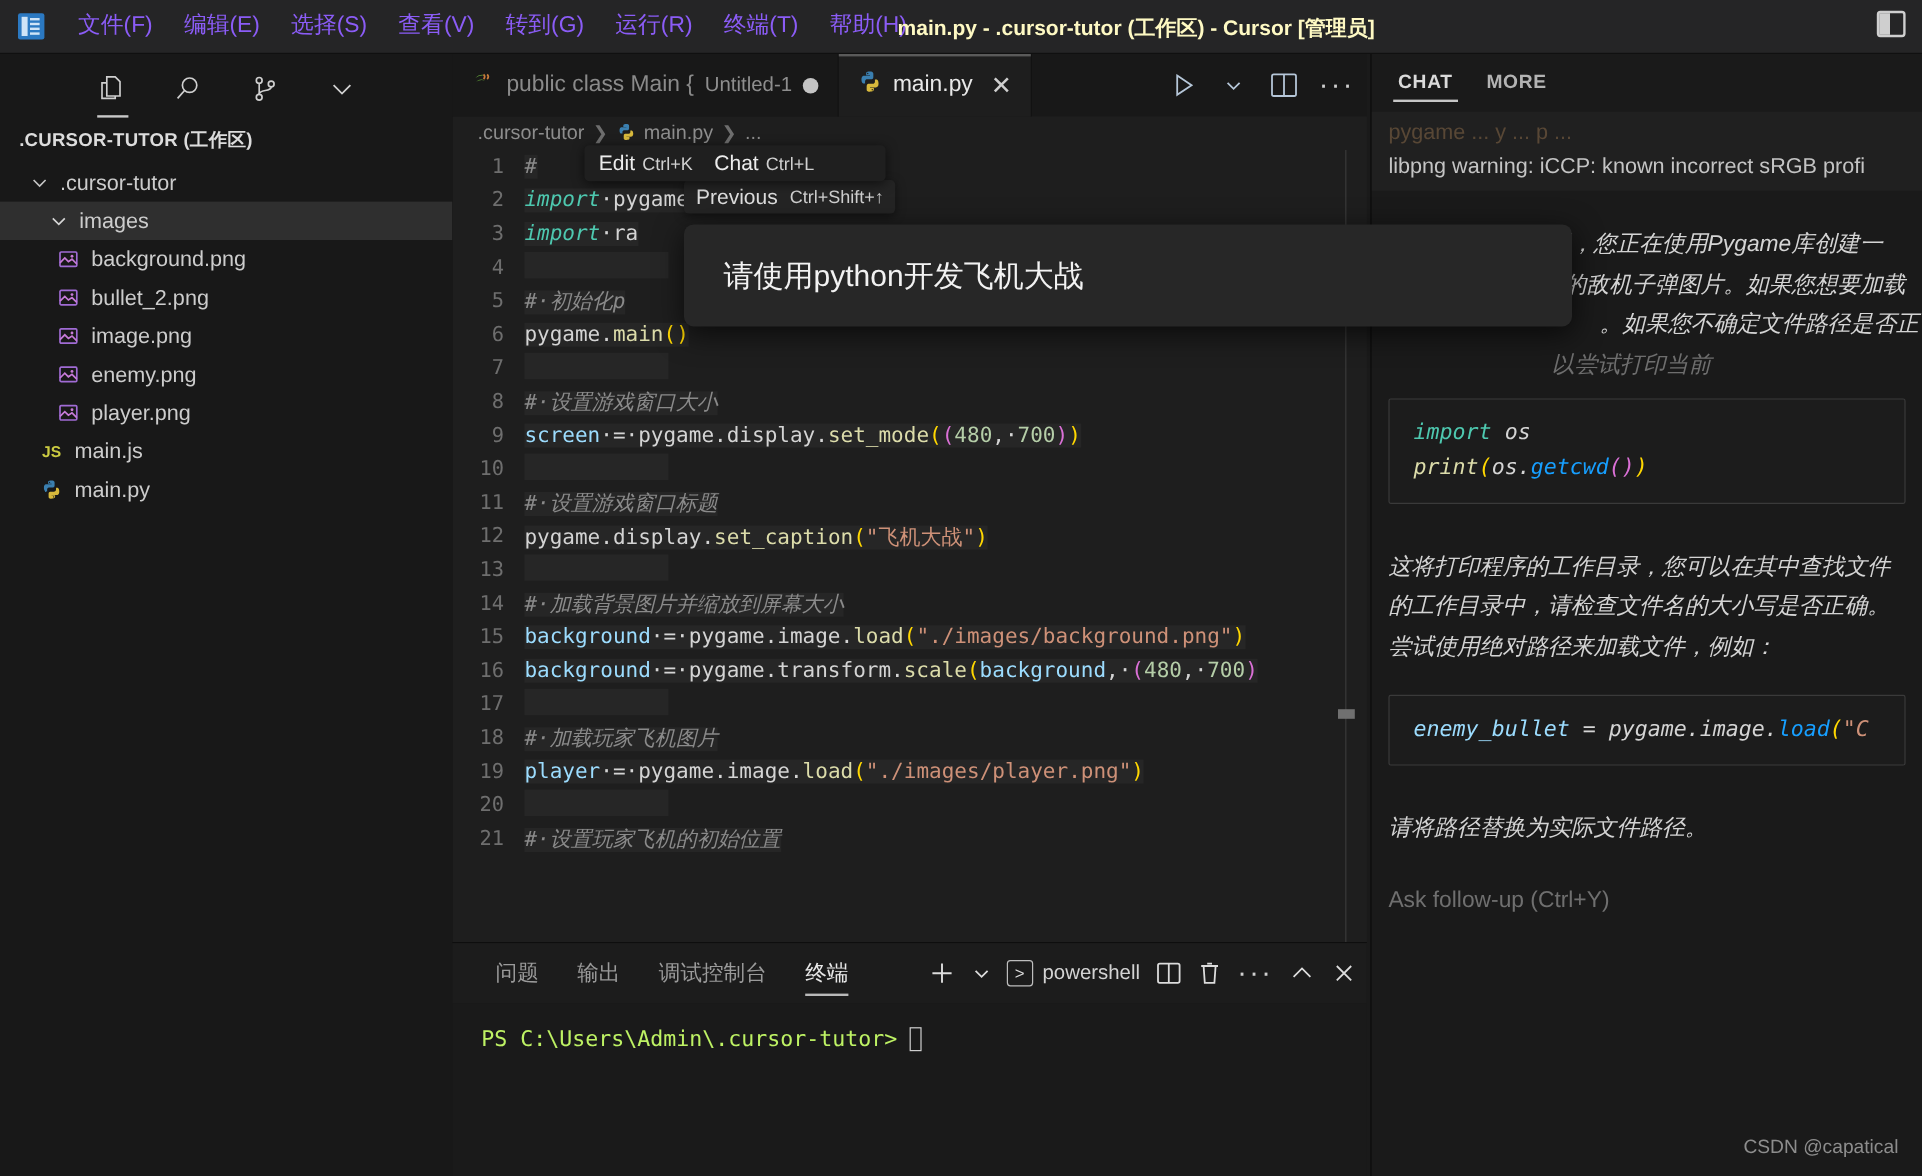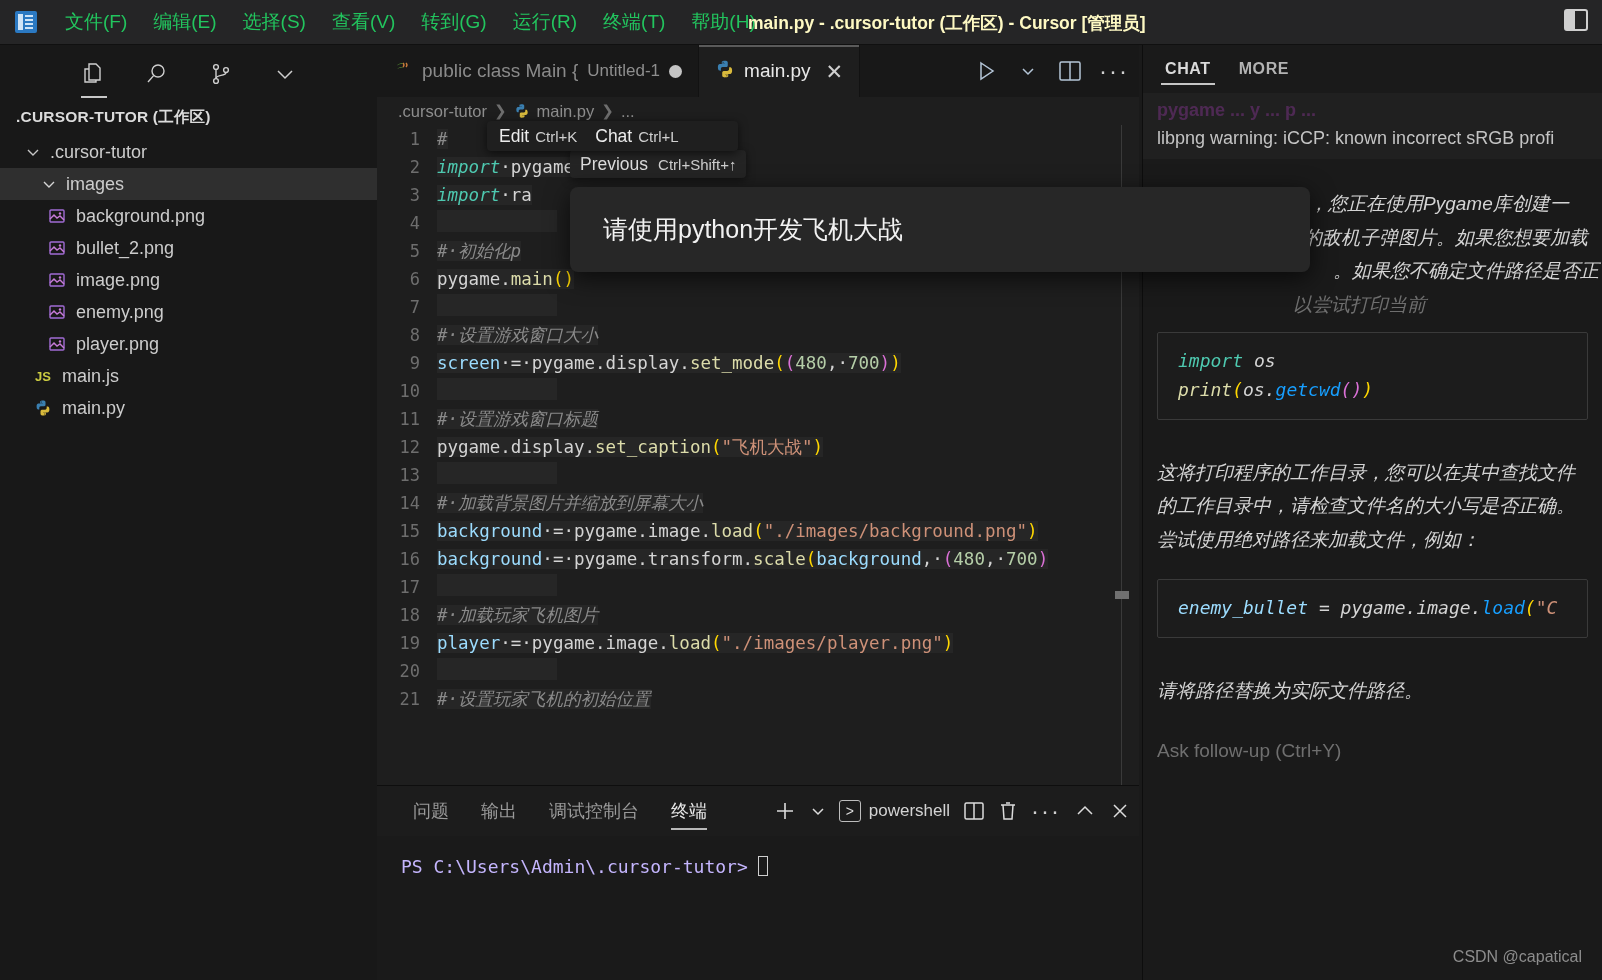--- a/index.html
+++ b/index.html
@@ -23,21 +23,21 @@
     display: flex; align-items: center;
     border-bottom: 1px solid #101010;
   }
   .tb-logo {
     width: 52px; height: 45px;
     display: flex; align-items: center; justify-content: center;
   }
   .tb-logo svg { display: block; }
   .menu-row { display: flex; align-items: center; gap: 0px; }
   .menu-item {
-    color: #22c55e; font-size: 19px; padding: 4px 13px;
+    color: #8b5cf6; font-size: 19px; padding: 4px 13px;
     white-space: nowrap; line-height: 1.2;
   }
   .tb-title {
     position: absolute; left: 748px; top: 11px;
     color: #fef9c3; font-size: 17.5px; white-space: nowrap; font-weight: bold;
   }
   .tb-right {
     position: absolute; right: 14px; top: 9px;
     display: flex; align-items: center; gap: 14px;
   }
@@ -233,21 +233,21 @@
     display:flex; align-items:center; gap: 8px; color:#d3d3d3; font-size: 17px;
   }
   .shell-box {
     width: 22px; height: 22px; border: 1.5px solid #bdbdbd; border-radius: 3px;
     display:flex; align-items:center; justify-content:center;
     color:#dcdcdc; font-size: 14px; line-height: 1;
   }
   .terminal-body {
     padding: 20px 0 0 24px;
     font-family: "DejaVu Sans Mono", monospace;
-    color: #c4b5fd; font-size: 18px;
+    color: #bef264; font-size: 18px;
     display: flex; align-items: flex-start; gap: 4px;
   }
   .term-cursor {
     display:inline-block; width: 10px; height: 20px;
     border: 1.5px solid #cfcfcf; margin-left: 6px;
   }
 
   
   .chat {
     position: absolute; left: 1142px; top: 45px;
@@ -272,21 +272,21 @@
   .ctab.inactive { color: #b3b3b3; }
   .chat-body { position: relative; }
   .chat-out {
     background: #202020; padding: 4px 0 6px 0;
     margin-bottom: 2px;
   }
   .chat-out-line {
     color: #c4c4c4; font-size: 18px; padding: 0 0 0 14px;
     white-space: nowrap; line-height: 1.55;
   }
-  .chat-out-line.clipped { color: #d946ef; font-weight: bold; }
+  .chat-out-line.clipped { color: #fdba74; }
   .chat-para {
     color: #d4d4d4; font-size: 19px; font-style: italic;
     line-height: 1.78; padding: 0 0 0 14px;
     white-space: nowrap;
   }
   .chat-gap { height: 26px; }
   .chat-code {
     margin: 10px 14px 10px 14px;
     border: 1px solid #3a3a3a; background: #1c1c1c;
     padding: 14px 0 14px 20px; border-radius: 2px;

